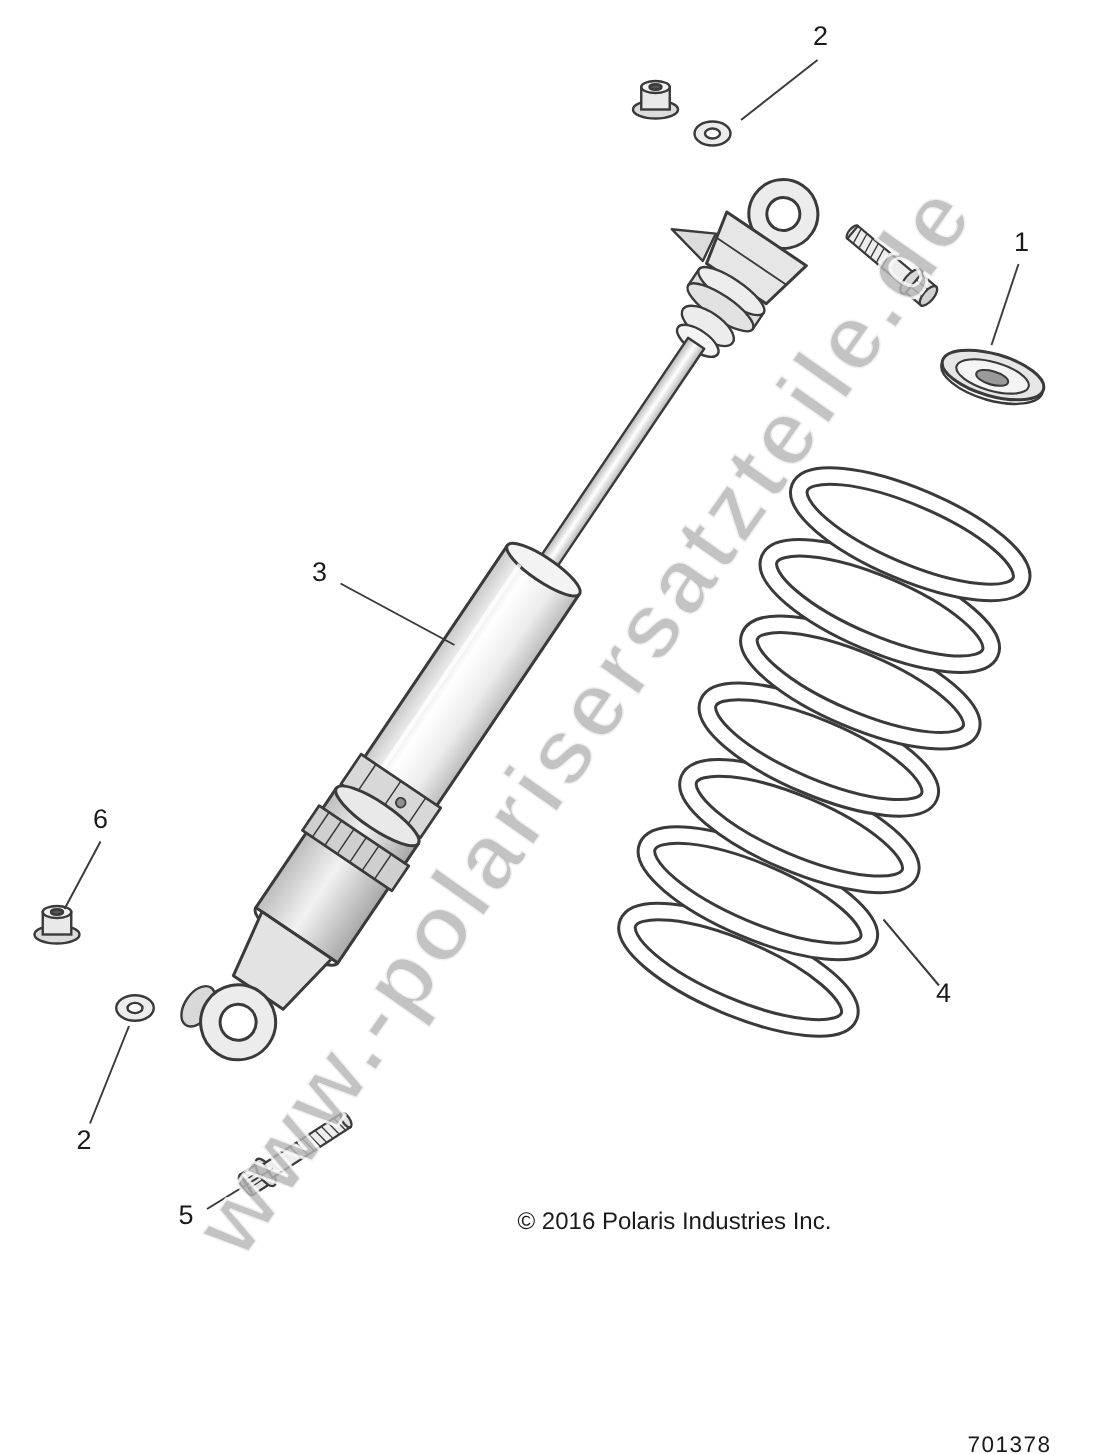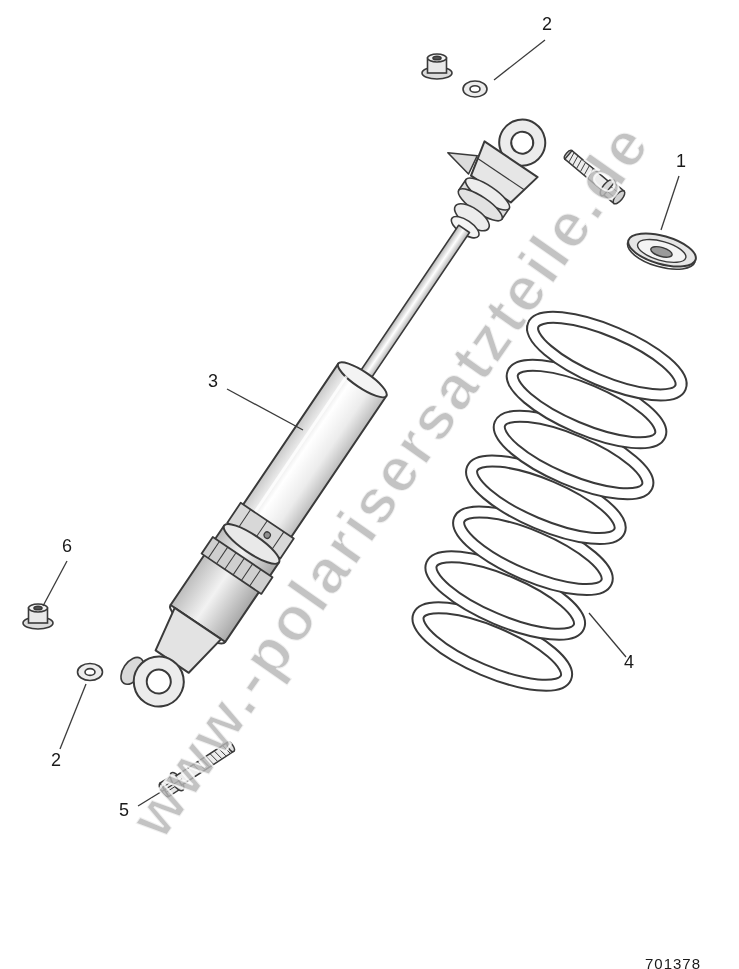--- a/index.html
+++ b/index.html
@@ -214,15 +214,16 @@
   <div class="watermark">www.-polarisersatzteile.de</div>
 
   <div class="callout" style="left:542px;top:14px">2</div>
   <div class="callout" style="left:676px;top:151px">1</div>
   <div class="callout" style="left:208px;top:371px">3</div>
   <div class="callout" style="left:62px;top:536px">6</div>
   <div class="callout" style="left:51px;top:750px">2</div>
   <div class="callout" style="left:119px;top:800px">5</div>
   <div class="callout" style="left:624px;top:652px">4</div>
 
+  <div class="copyright">© 2016 Polaris Industries Inc.</div>
   <div class="partnum">701378</div>
 
 </div>
 
 </body></html>

